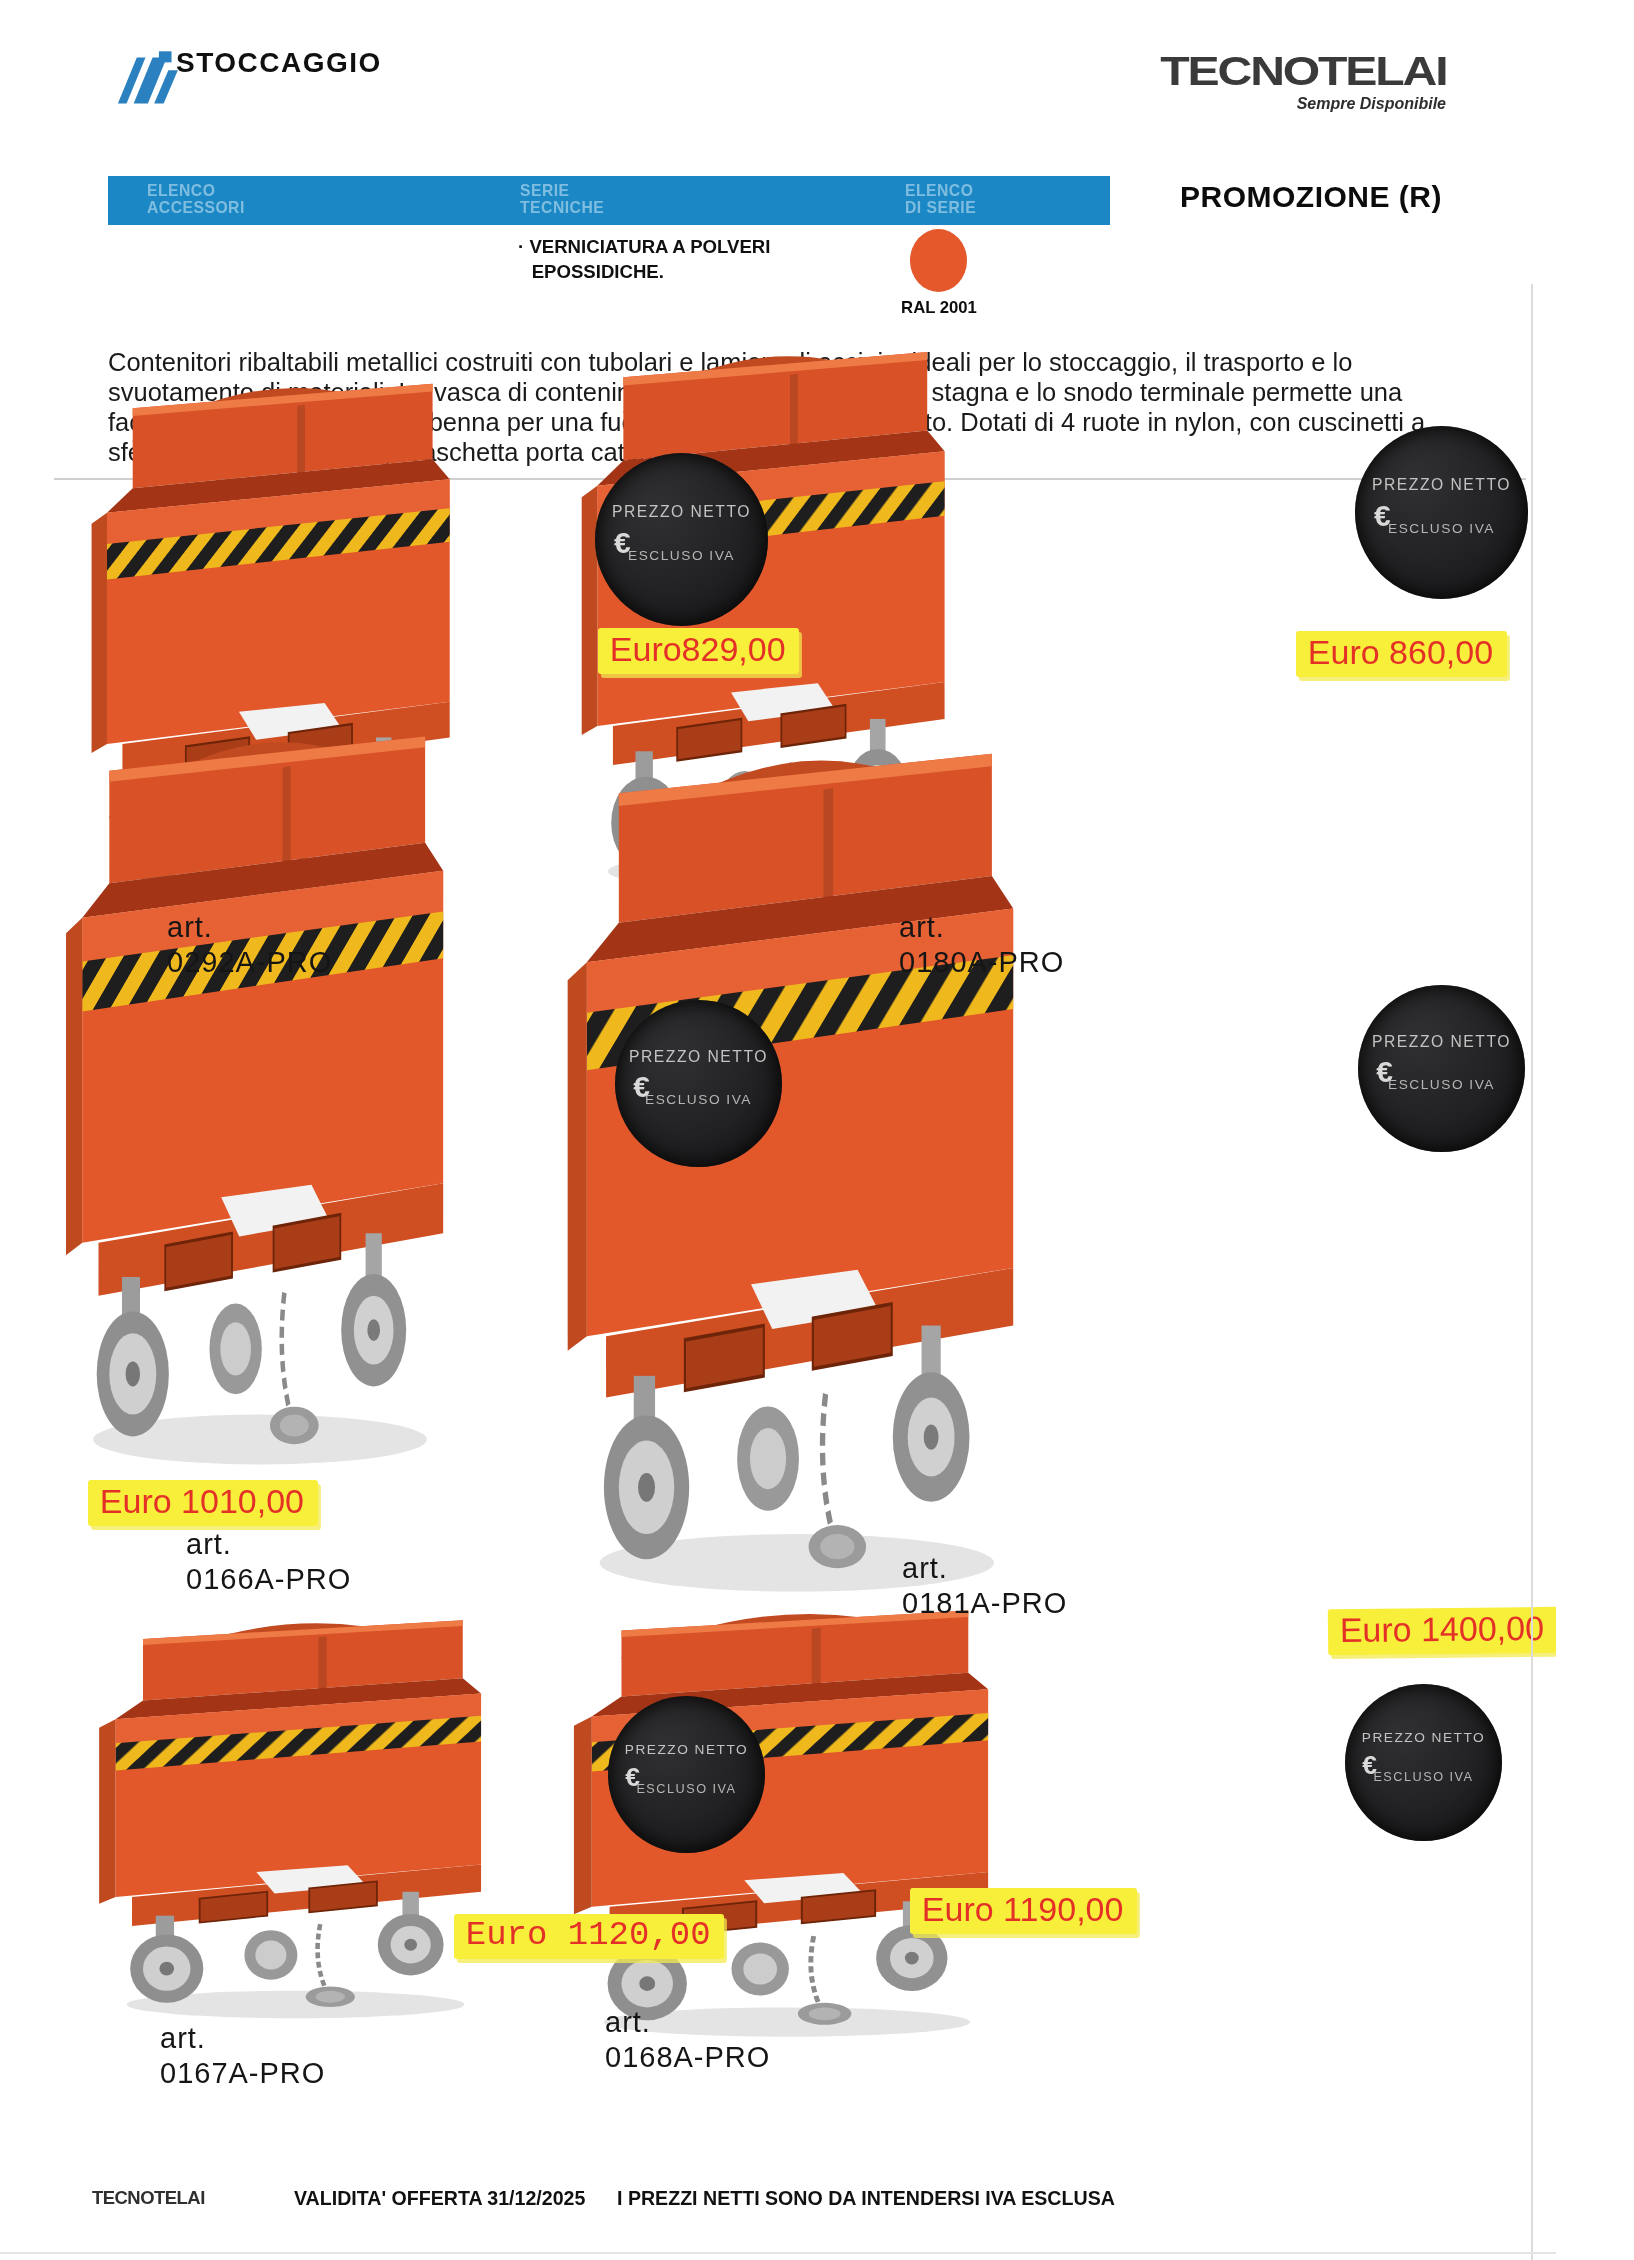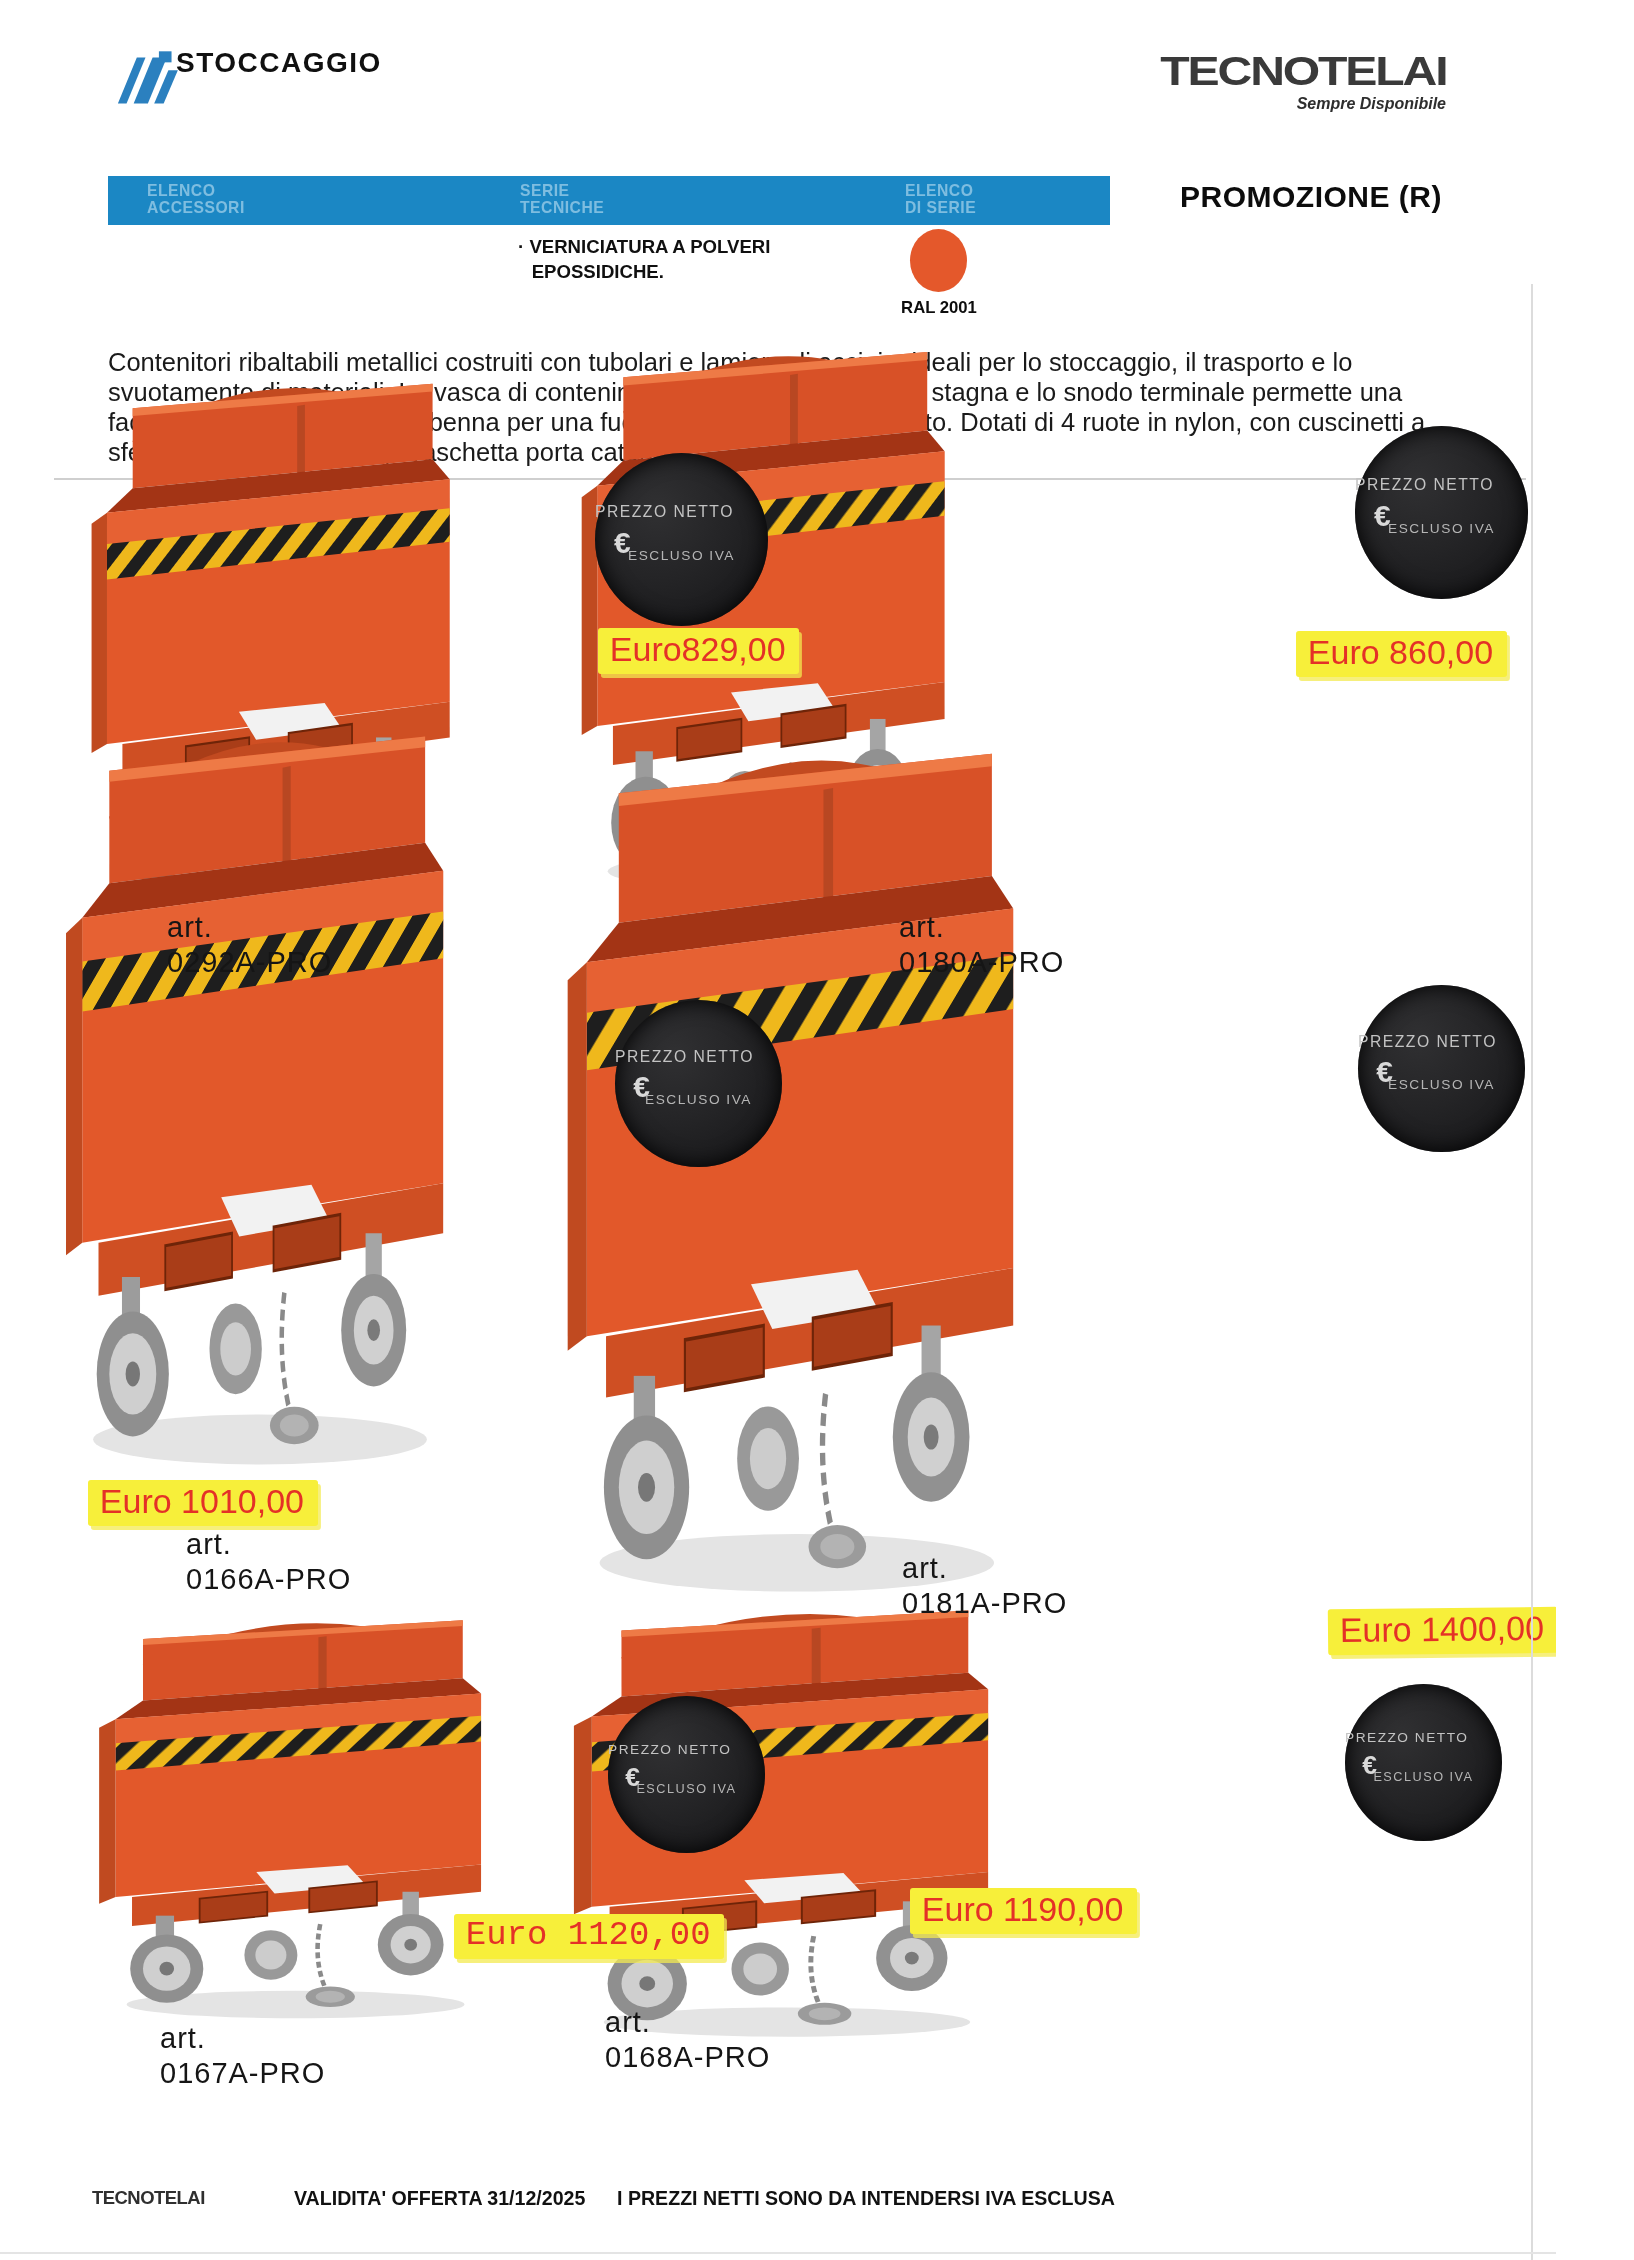--- a/index.html
+++ b/index.html
@@ -20,21 +20,21 @@
   .swatch{position:absolute;left:910px;top:229px;width:57px;height:63px;border-radius:50%;}
   .swatch-label{position:absolute;left:894px;top:298px;width:90px;text-align:center;font-size:16.7px;font-weight:bold;color:#0d0d0d;}
   .desc{position:absolute;left:108px;top:347px;width:1360px;font-size:25.5px;line-height:30px;color:#1a1a1a;}
   .rule{position:absolute;left:54px;top:478px;width:1472px;height:2px;background:#cfcfcf;}
   
   .bin{position:absolute;}
   .bin svg{width:100%;height:100%;display:block;}
   .badge{position:absolute;border-radius:50%;
          background:radial-gradient(circle at 36% 32%, #303032 0%, #242426 45%, #1a1a1c 78%, #222224 100%);
          box-shadow:inset 0 0 21.6px #000;}
-  .badge .b1{position:absolute;top:29%;left:0;width:100%;text-align:left;font-size:15.7px;letter-spacing:1.5px;color:#c3c3c3;}
+  .badge .b1{position:absolute;top:29%;left:0;width:100%;text-align:center;font-size:15.7px;letter-spacing:1.5px;color:#c3c3c3;}
   .badge .beu{position:absolute;top:42%;left:11%;font-size:30px;font-weight:bold;color:#d9d9d9;}
   .badge .b2{position:absolute;top:55%;left:0;width:100%;text-align:center;font-size:13.7px;letter-spacing:1.5px;color:#b5b5b5;}
   .price{position:absolute;display:inline-block;white-space:nowrap;background:#f7ef3a;color:#e43127;
          font-size:34px;padding:2px 13.7px 4.9px 11.8px;border-radius:2.9px;box-shadow:2.9px 3.9px 0 rgba(243,233,80,.75);}
   .artlabel{position:absolute;font-size:29px;line-height:35px;color:#151515;letter-spacing:1px;}
   
   .footer-logo{position:absolute;left:92px;top:2188px;font-size:17.6px;font-weight:800;letter-spacing:-0.5px;color:#2f2f2f;transform:scaleX(1.05);transform-origin:left top;}
   .footer-validity{position:absolute;left:294px;top:2187px;font-size:19.6px;font-weight:bold;color:#111;}
   .footer-note{position:absolute;left:617px;top:2187px;font-size:19.6px;font-weight:bold;color:#111;}
   .edge-r{position:absolute;right:23.5px;top:284px;width:2px;height:1976px;background:#dcdcdc;}

